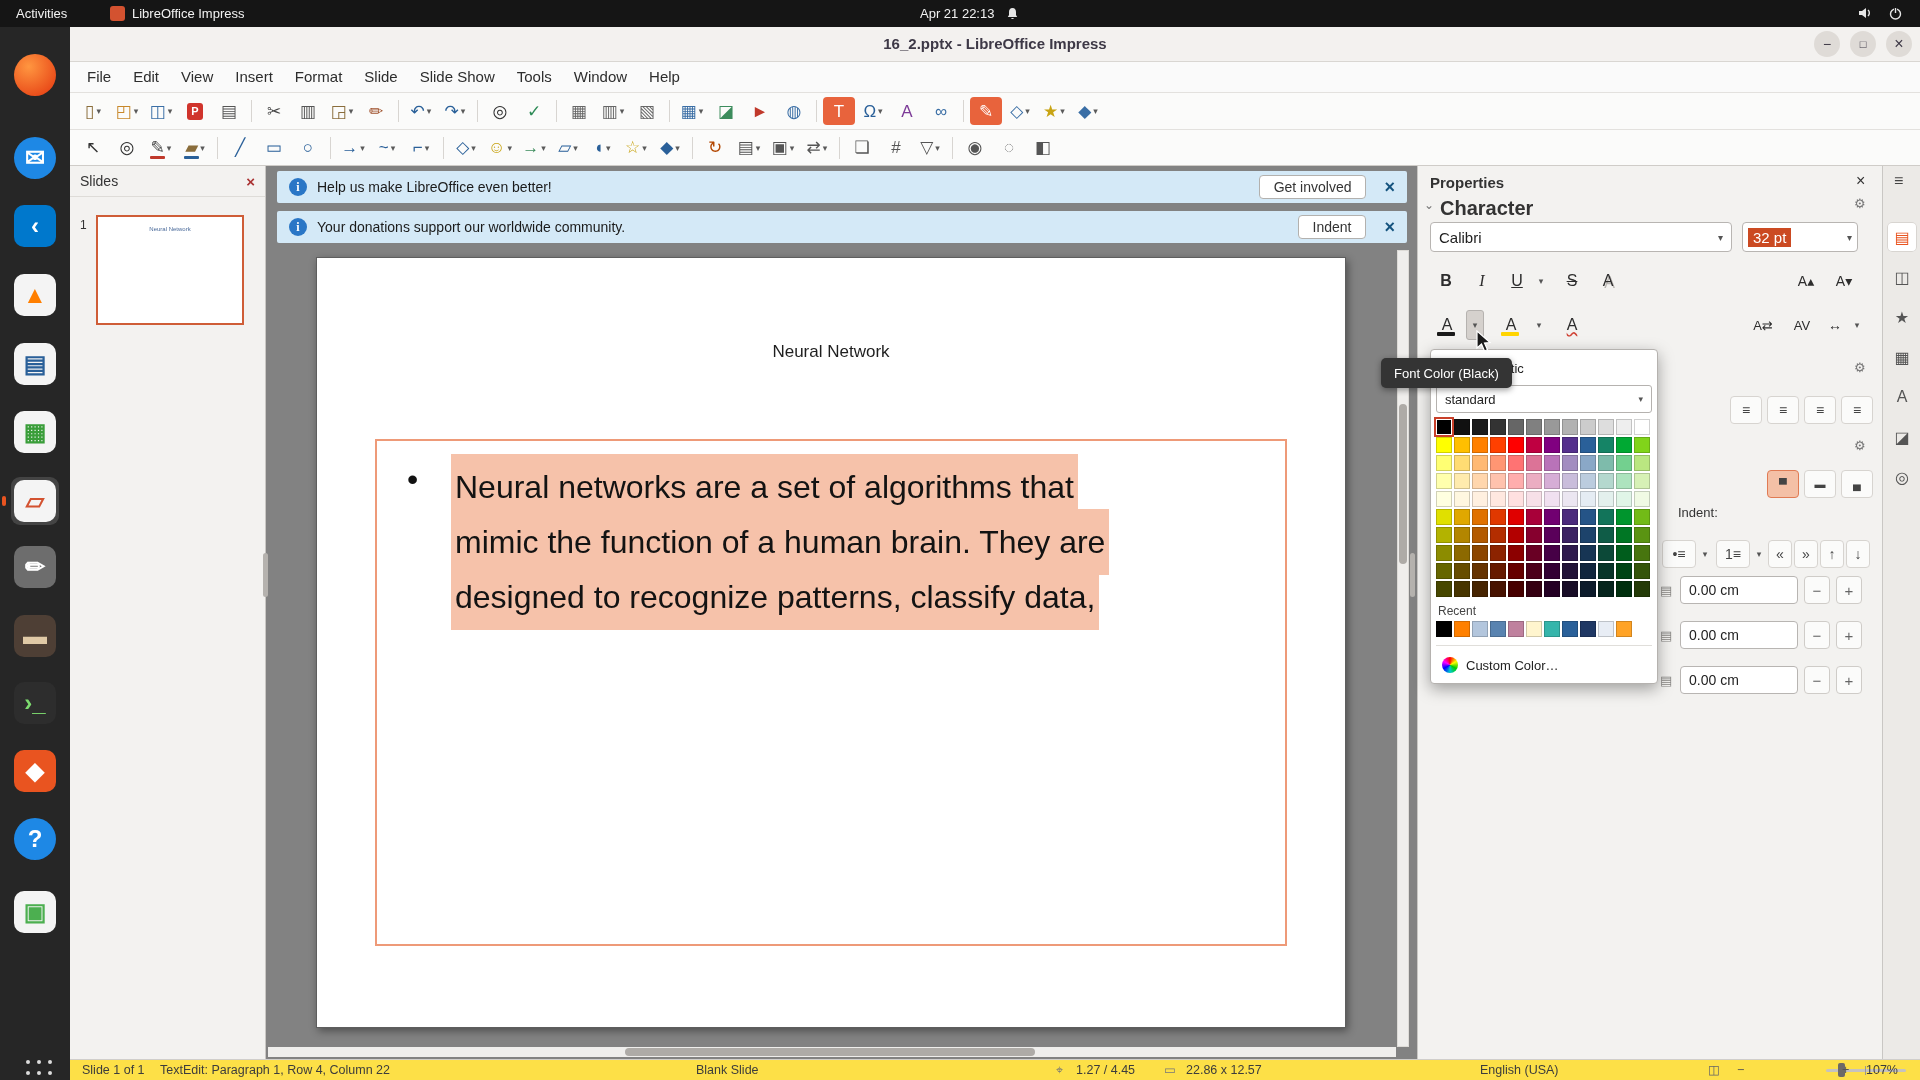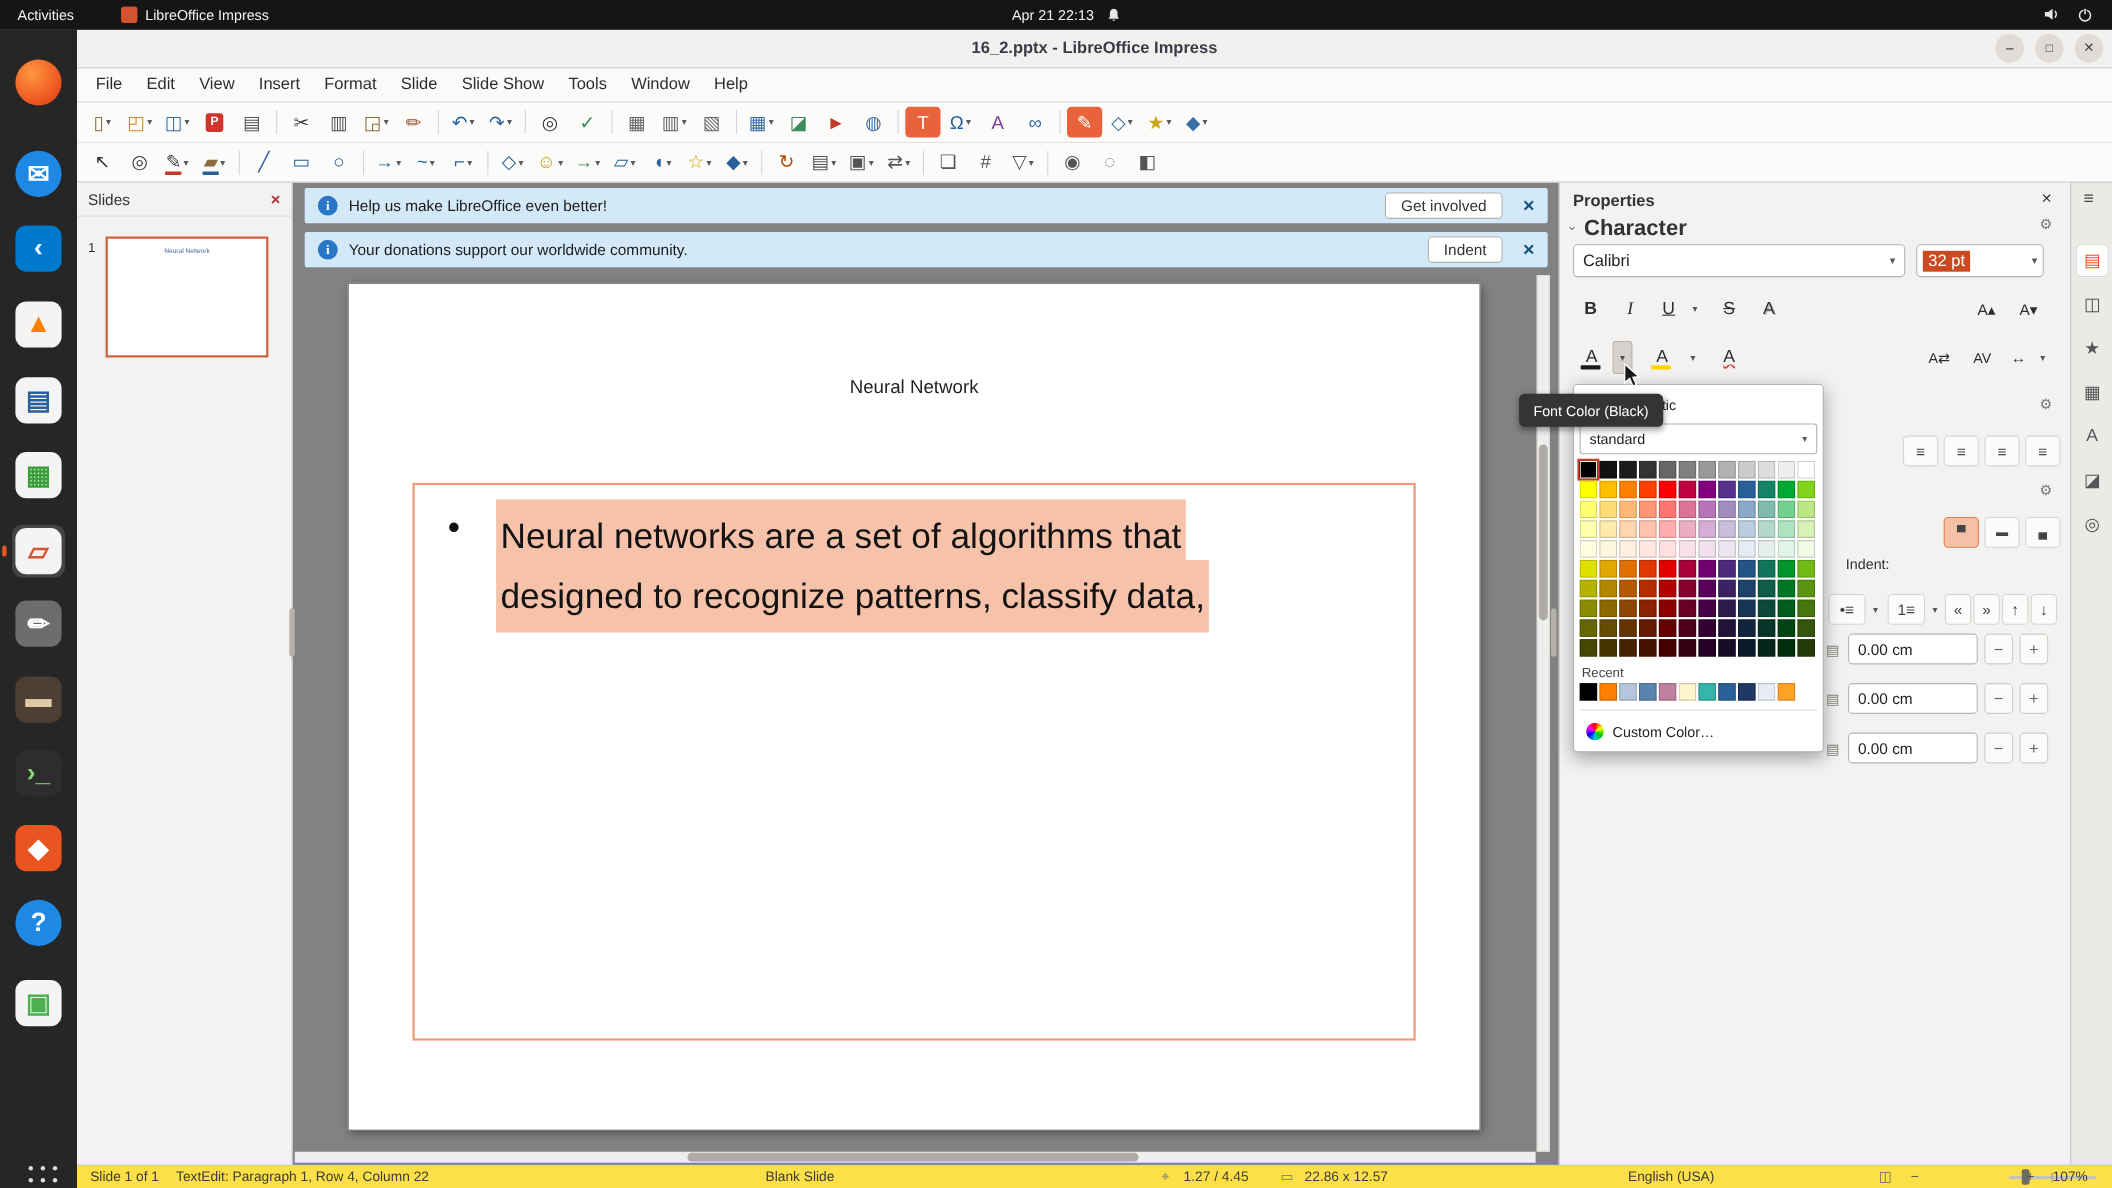--- a/index.html
+++ b/index.html
@@ -439,20 +439,21 @@
   <span class="notif-btn">Indent</span>
   <span class="notif-close">×</span>
 </div>
 
 <div class="abs" id="slide-canvas">
   <div id="slide-title-text">Neural Network</div>
   <div id="content-textbox">
     <span id="bullet-marker">•</span>
     <div id="slide-lines">
         <div class="tline"><span class="hl">Neural networks are a set of algorithms that</span></div>
+        <div class="tline"><span class="hl">mimic the function of a human brain. They are</span></div>
         <div class="tline"><span class="hl">designed to recognize patterns, classify data,</span></div>
       </div>
   </div>
 </div>
 <div class="abs scroll-track-v">
   <div class="scroll-thumb-v"></div>
 </div>
 <div class="abs scroll-track-h">
   <div class="scroll-thumb-h"></div>
 </div>

